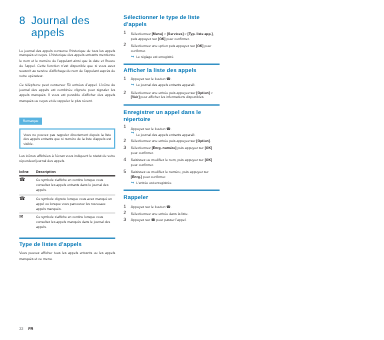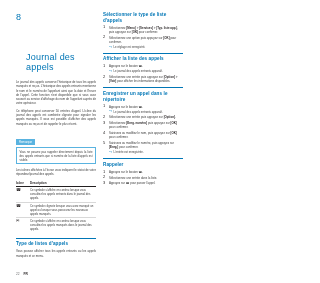--- a/index.html
+++ b/index.html
@@ -6,21 +6,21 @@
   body{width:200px;height:283px;overflow:hidden;
        font-family:"Liberation Sans",sans-serif;color:#231f20;}
   .page{position:relative;width:200px;height:283px;box-sizing:border-box;}
   .col{position:absolute;top:12px;width:80px;}
   .col-left{left:16px;}
   .col-right{left:103px;}
 
   
   .chapter{display:flex;gap:5px;align-items:flex-start;margin-bottom:8px;}
   .chap-num{color:#0076b6;font-size:9px;font-weight:400;line-height:10px;}
-  .chap-title{color:#0076b6;font-size:9px;line-height:10px;letter-spacing:.2px;margin-top:40px;}
+  .chap-title{color:#0076b6;font-size:9px;line-height:10px;letter-spacing:.2px;}
 
   .body-text{font-size:2.9px;line-height:4.3px;color:#3a3a3a;text-align:justify;
              margin:0 0 3px 0;}
 
   
   .note{margin:3px 0 4px 0;}
   .note-tab{display:inline-block;background:#59b3e0;color:#fff;font-size:2.8px;
             line-height:4px;padding:.7px 3px;}
   .note-body{border:.5px solid #59b3e0;padding:1.6px 2.5px;font-size:2.8px;
              line-height:4px;color:#3a3a3a;text-align:justify;}

